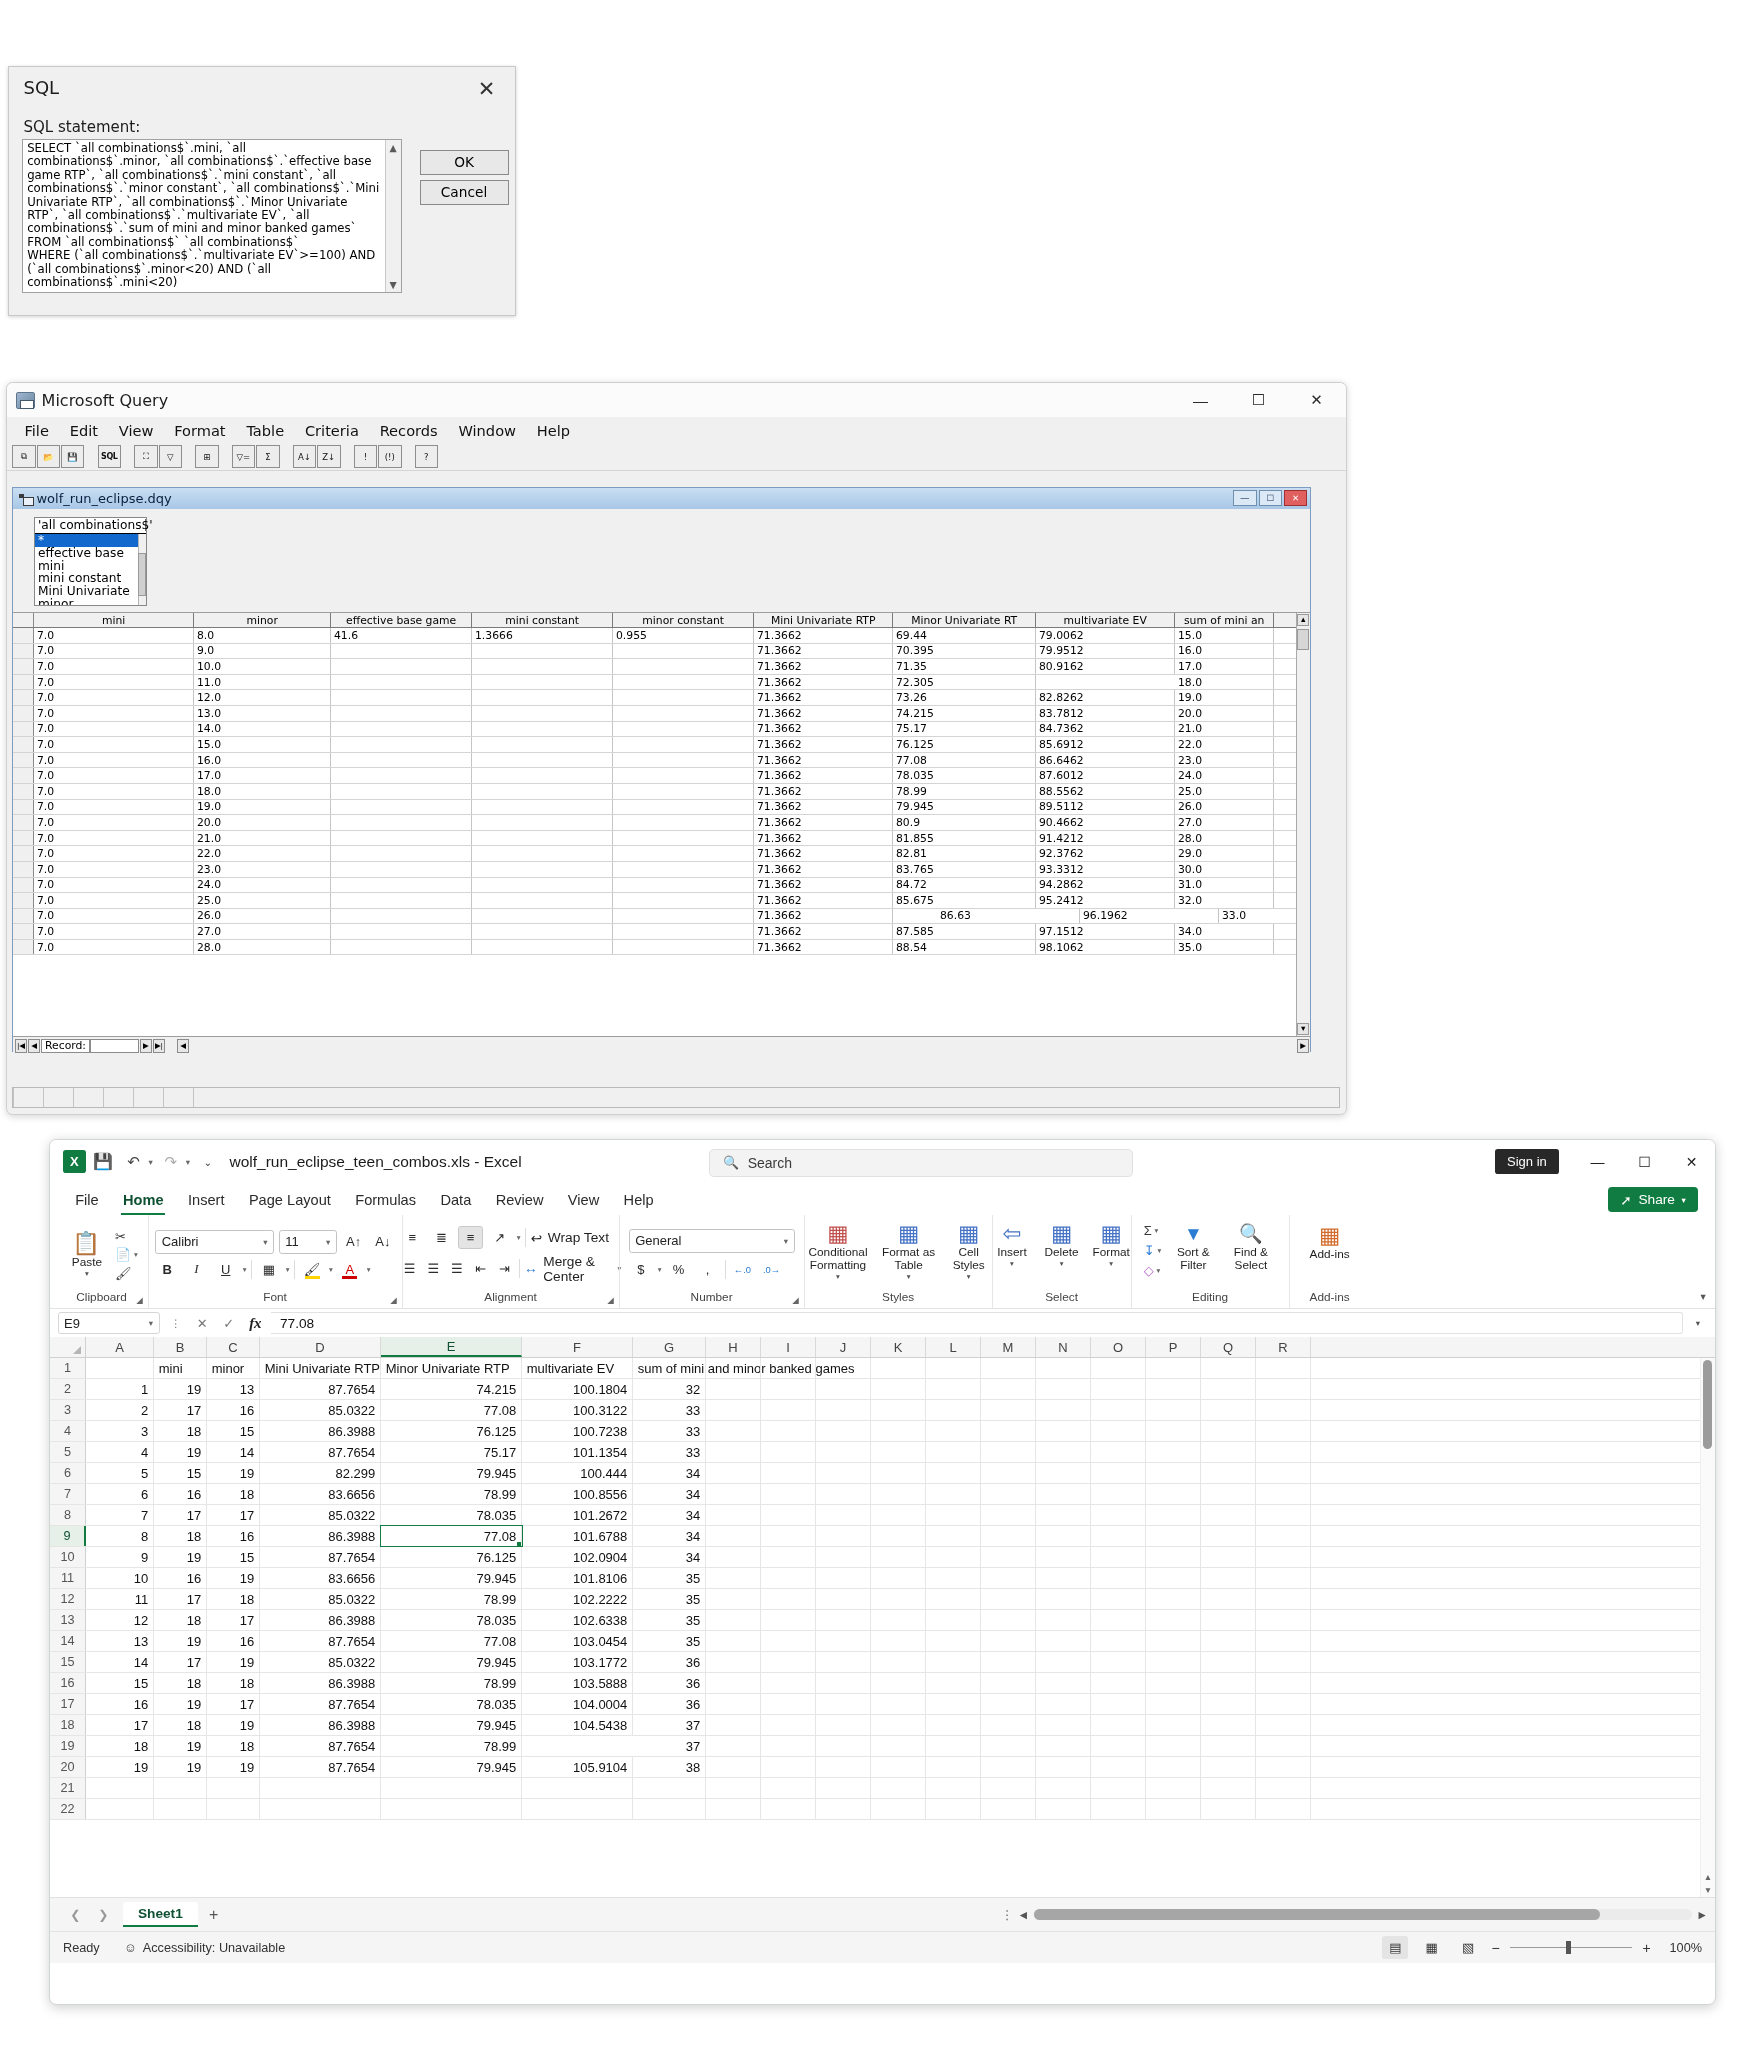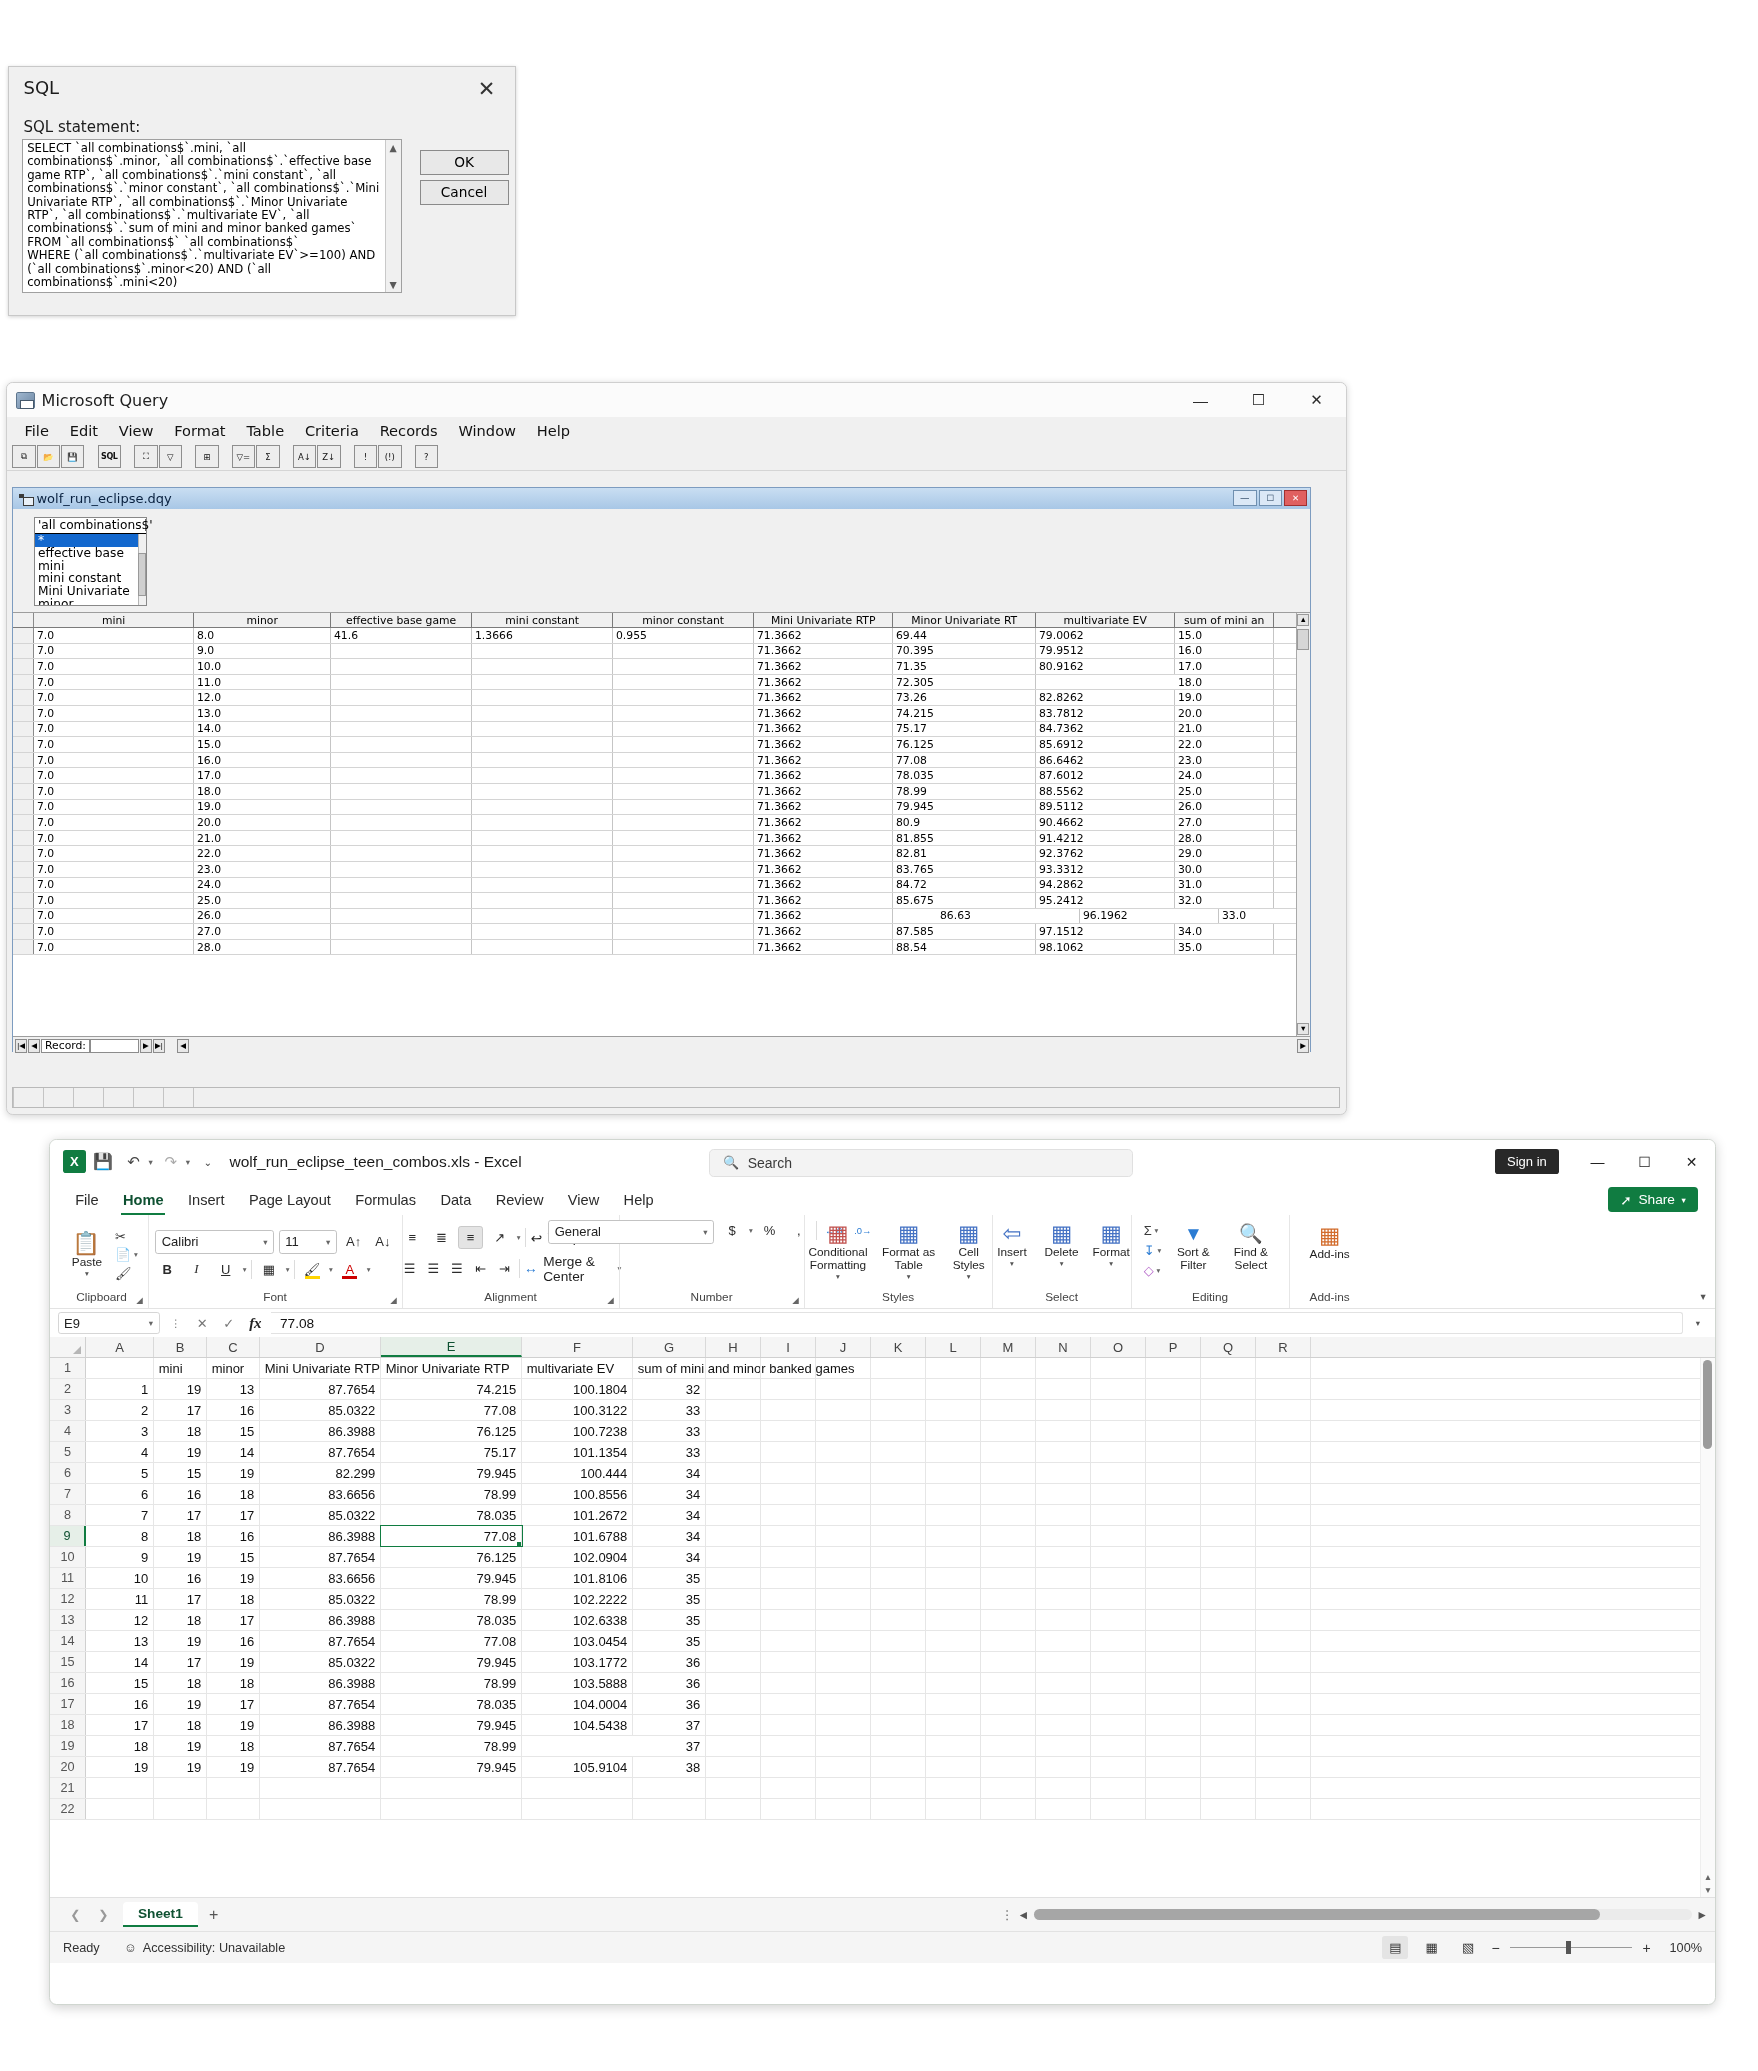--- a/index.html
+++ b/index.html
@@ -871,21 +871,21 @@
             <span>Merge &amp; Center</span>
             <span class="chev">▾</span>
           </div>
         </div>
       </div>
       <div class="rg-label">Alignment</div>
       <div class="rg-launch">◢</div>
     </div>
 
     <div class="rgroup" style="width:185px;">
-      <div class="rg-body" style="flex-direction:row; align-items:flex-start; gap:5.6px; justify-content:center;">
+      <div class="rg-body" style="flex-direction:column; align-items:flex-start; gap:5.6px; justify-content:center;">
         <div class="combo" style="width:166px">
           <span class="cv">General</span>
             <span class="cc">▾</span>
         </div>
         <div class="fontrow">
           <div class="ibtn">$</div>
             <span class="chev">▾</span>
           <div class="ibtn">%</div>
           <div class="ibtn">,</div>
           <span class="vsep"></span>

